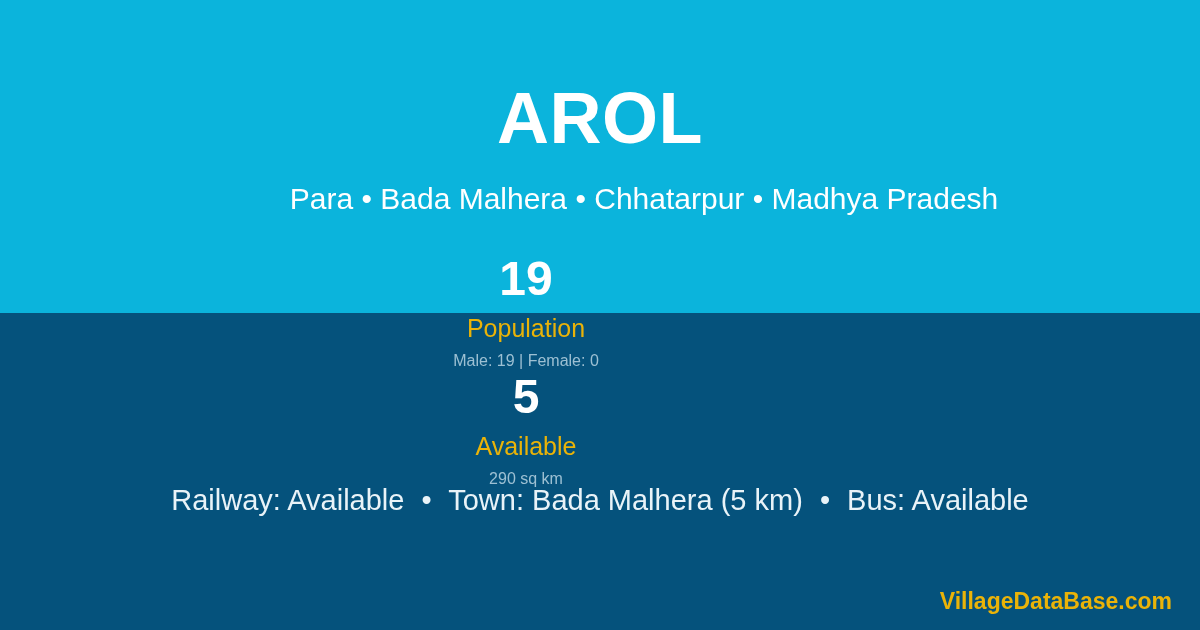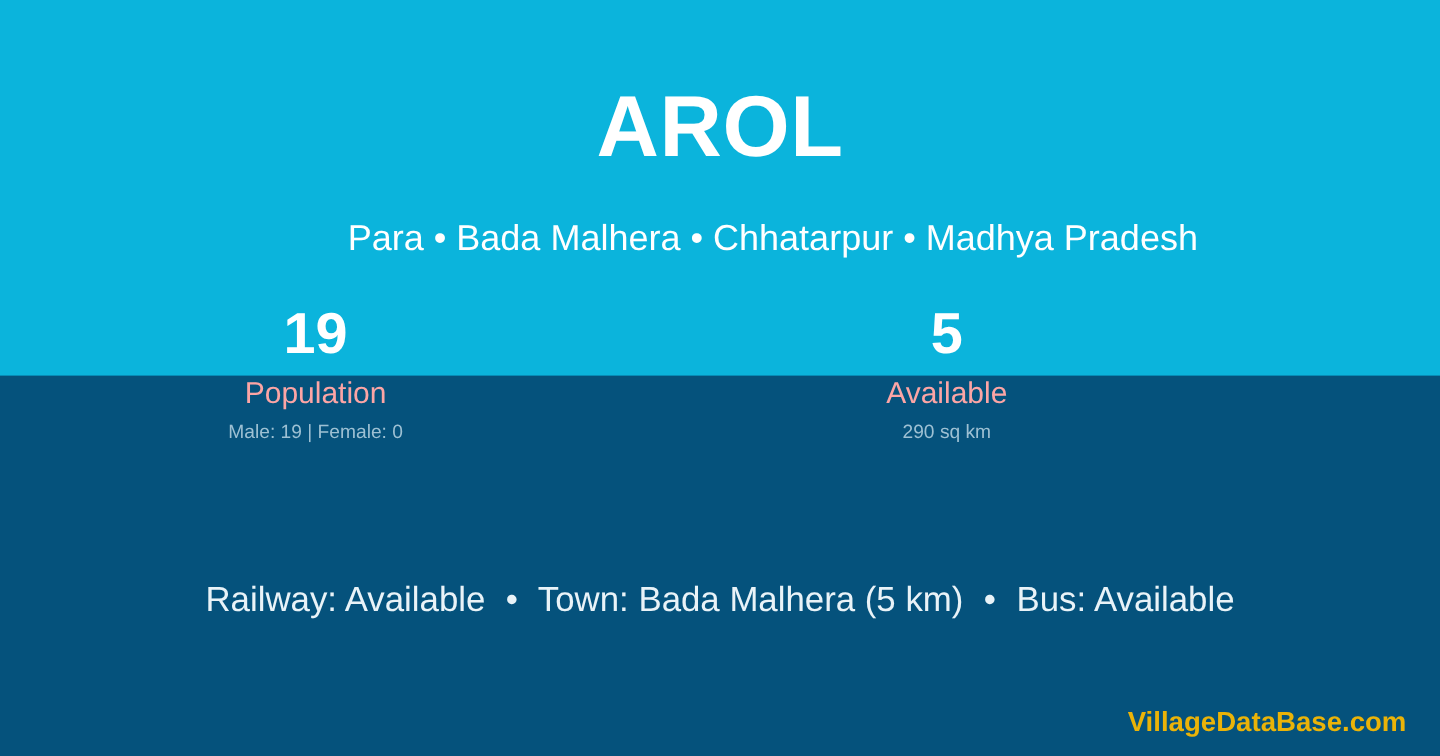--- a/index.html
+++ b/index.html
@@ -28,21 +28,21 @@
     left: 0;
     top: 0;
     width: 1200px;
     height: 313px;
     background: #0bb4dc;
   }
   
   .village-title {
     position: absolute;
     left: 0;
-    top: 70px;
+    top: 82px;
     width: 1200px;
     text-align: center;
     font-size: 72px;
     font-weight: bold;
     line-height: 1;
     color: #ffffff;
     letter-spacing: 0.5px;
   }
   .village-subtitle {
     position: absolute;
@@ -56,39 +56,39 @@
     color: #ffffff;
     padding-left: 44px;
   }
   
   .stats-row {
     position: absolute;
     left: 0;
     top: 252px;
     width: 1052px;
     display: flex;
-    flex-direction: row;
+    flex-direction: column;
   }
   .stat {
     flex: 1 1 0;
     text-align: center;
   }
   .stat-value {
     font-size: 48px;
     font-weight: bold;
     line-height: 54px;
     color: #ffffff;
     white-space: nowrap;
   }
   .stat-label {
     margin-top: 8px;
     font-size: 25px;
     font-weight: normal;
     line-height: 28px;
-    color: #fca5a5;
+    color: #eab308;
     white-space: nowrap;
   }
   .stat-sub {
     margin-top: 9px;
     font-size: 16px;
     font-weight: normal;
     line-height: 19px;
     color: #9dc0d3;
     white-space: nowrap;
   }

